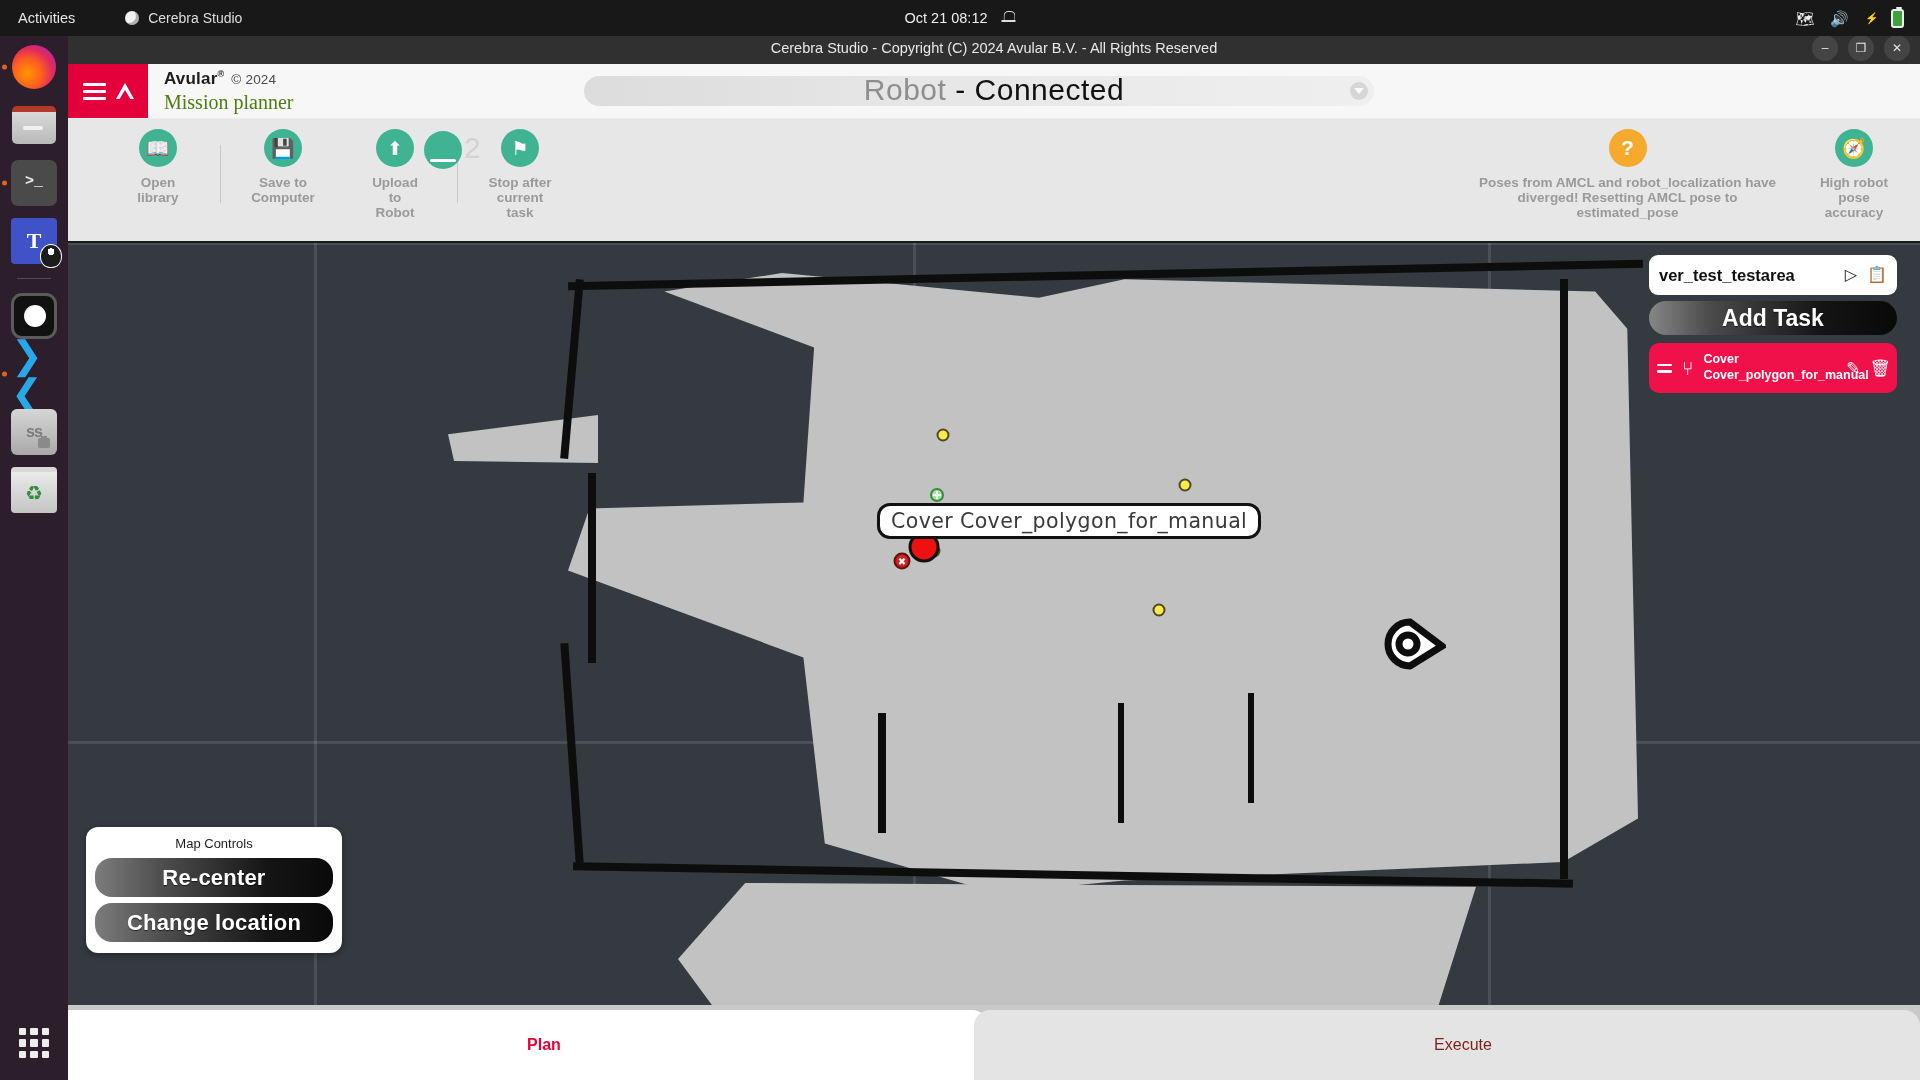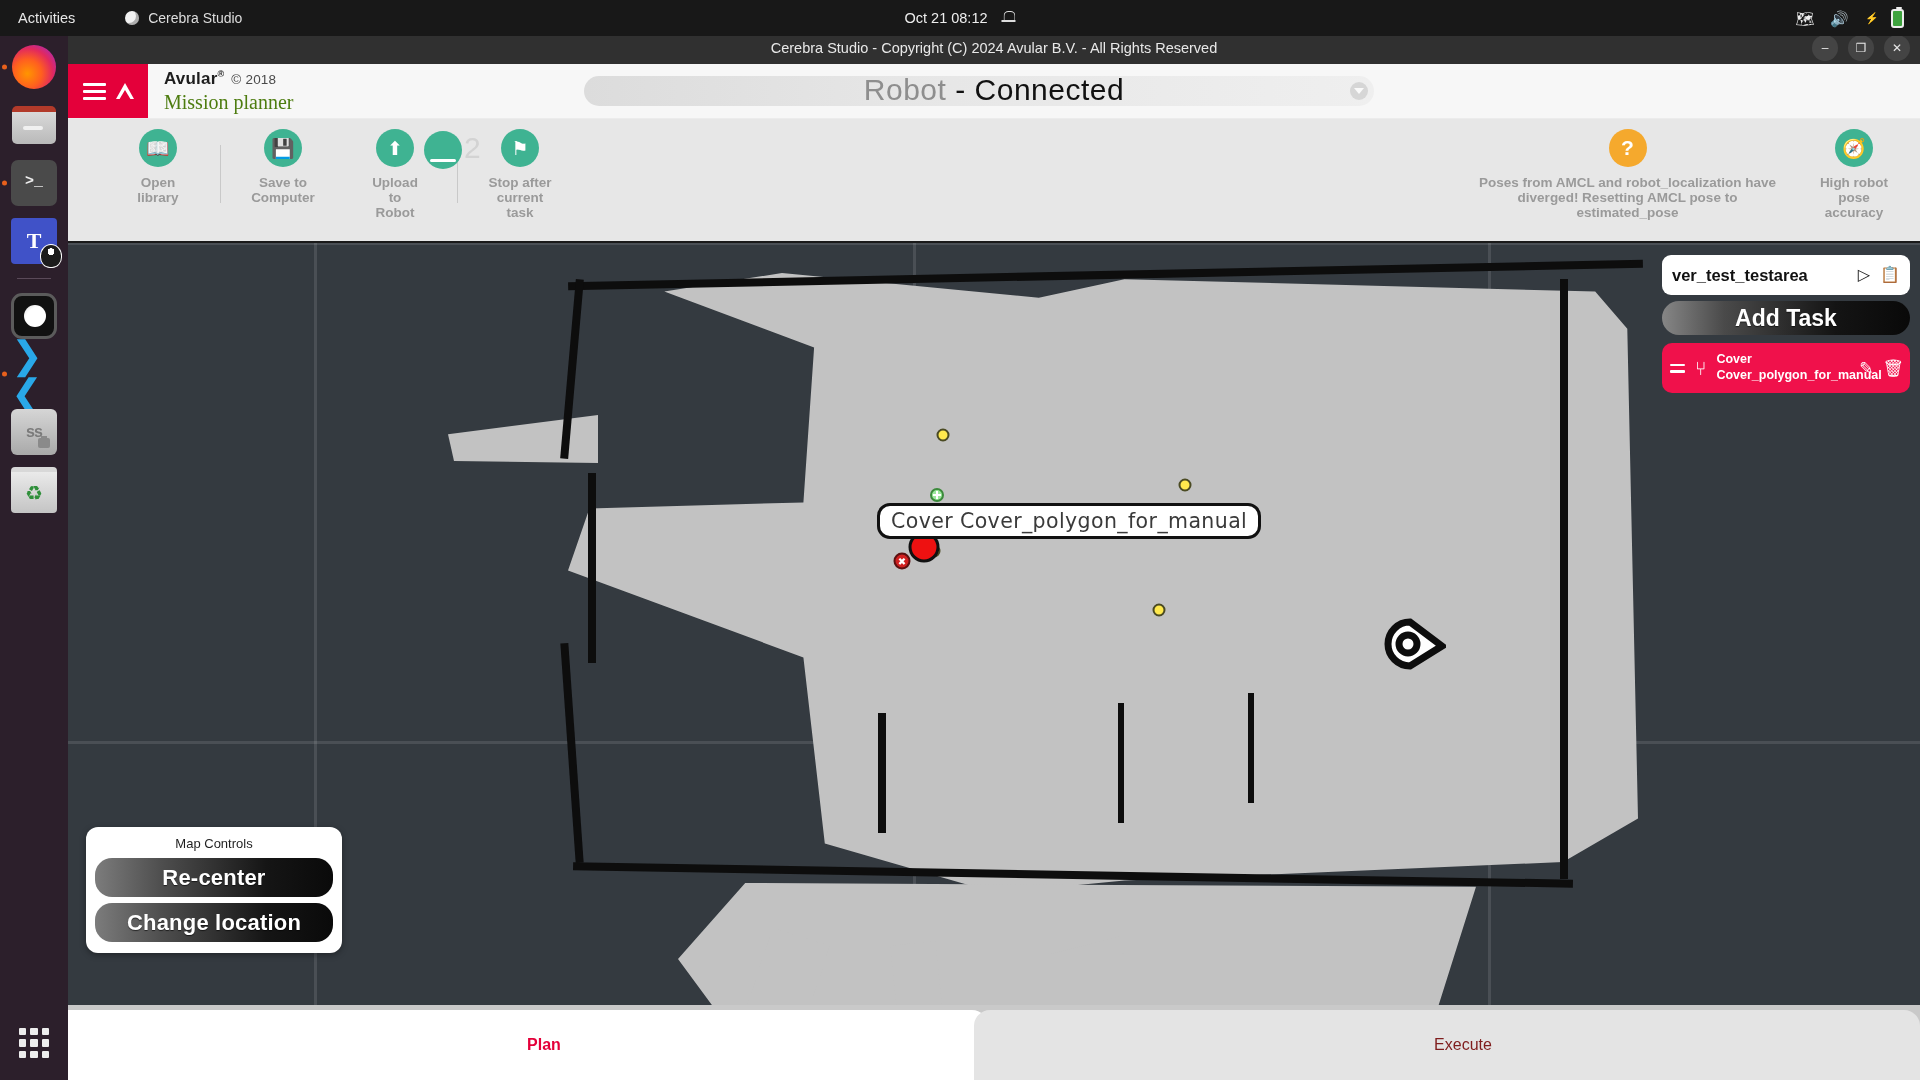--- a/index.html
+++ b/index.html
@@ -301,21 +301,21 @@
   .mc-btn {
     height: 39px; border-radius: 17px; margin-top: 6px;
     background: linear-gradient(90deg,#7c7c7c 0%,#4e4e4e 28%,#151515 72%,#0a0a0a 100%);
     color: #fff; display: flex; align-items: center; justify-content: center;
     font-size: 22px; font-weight: 600; letter-spacing: .2px;
     text-shadow: 0 1px 1px rgba(0,0,0,.6);
   }
 
   
   #task-panel {
-    position: absolute; right: 10px; top: 12px; width: 248px; z-index: 8;
+    position: absolute; right: 23px; top: 12px; width: 248px; z-index: 8;
   }
   #mission-row {
     height: 40px; background: #fff; border-radius: 9px;
     display: flex; align-items: center; padding: 0 10px; gap: 10px;
   }
   #mission-name {
     flex: 1; font-size: 16.5px; font-weight: bold; color: #111;
     white-space: nowrap; overflow: hidden;
   }
   .mini-icon { color: #111; font-size: 16px; line-height: 1; }
@@ -434,21 +434,21 @@
     <div id="logo-block">
       <div class="hamburger">
         <i></i>
           <i></i>
           <i></i>
       </div>
       <div class="chevron-up"></div>
     </div>
     <div id="brand-text">
       <div class="brand-line1">
-        <span>Avular</span><sup>®</sup><span class="brand-copy">© 2018</span>
+        <span>Avular</span><sup>®</sup><span class="brand-copy">© 2024</span>
       </div>
       <div class="brand-line2">Mission planner</div>
     </div>
     <div id="conn-pill">
       <div id="conn-caret"></div>
     </div>
     <div id="conn-title">
       <span class="robot">Robot</span>
       <span class="state">-</span>
       <span class="state">Connected</span>

